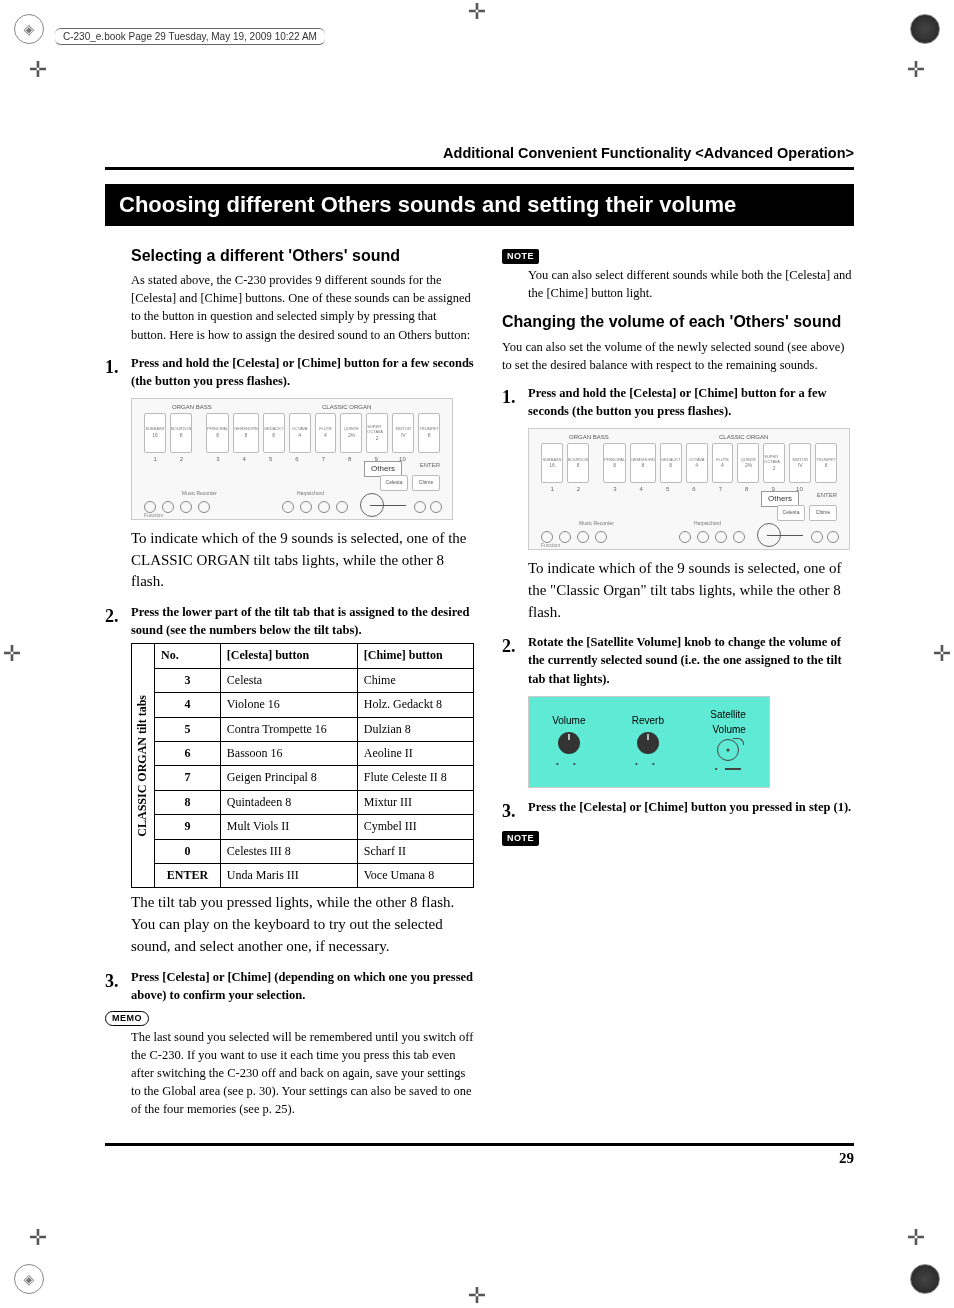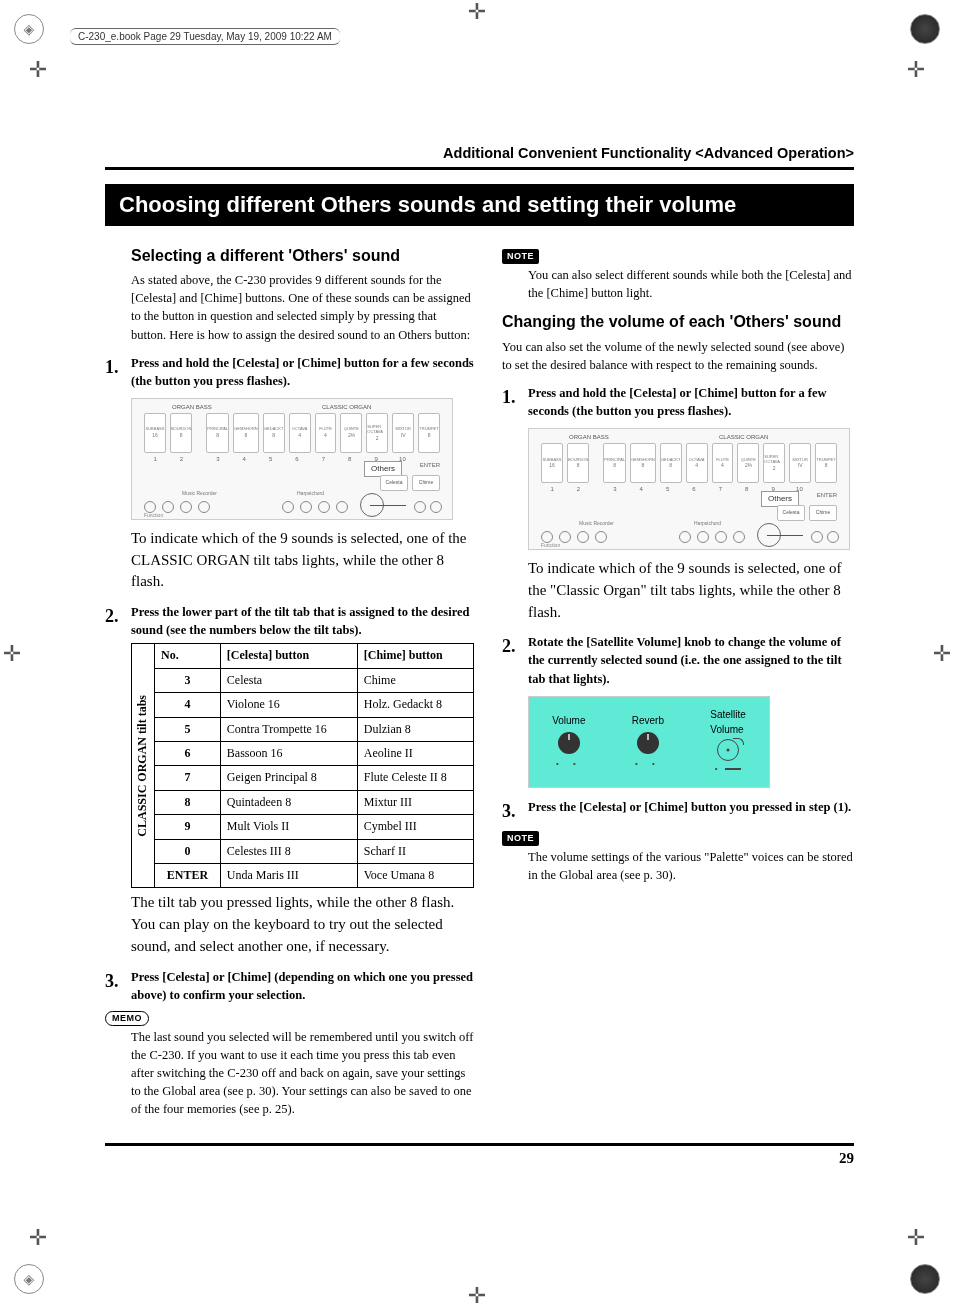--- a/index.html
+++ b/index.html
@@ -45,21 +45,21 @@
   .cross-left { left: 0; top: 50%; transform: translateY(-50%);}
   .cross-right { right: 0; top: 50%; transform: translateY(-50%);}
   .cross-tl2 { top: 58px; left: 26px;}
   .cross-tr2 { top: 58px; right: 26px;}
   .cross-bl2 { bottom: 58px; left: 26px;}
   .cross-br2 { bottom: 58px; right: 26px;}
 
   .topline {
     position: absolute;
     top: 28px;
-    left: 70px;
+    left: 55px;
     font-size: 10px;
     font-family: Arial, sans-serif;
     color: #333;
     border-bottom: 0.5px solid #666;
     border-top: 0.5px solid #666;
     padding: 2px 8px;
     border-radius: 6px;
   }
   .content {
     margin: 120px 50px 0 55px;
@@ -566,35 +566,34 @@
             <div class="knoblabel">Volume</div>
             <div class="knob"></div>
             <div class="knobdots">• •</div>
           </div>
           <div class="knobgroup">
             <div class="knoblabel">Reverb</div>
             <div class="knob"></div>
             <div class="knobdots">• •</div>
           </div>
           <div class="satgroup">
-            <div class="knoblabel" style="white-space:pre-line;text-align:left;">Satellite
+            <div class="knoblabel" style="white-space:pre-line;text-align:right;">Satellite
 Volume</div>
             <div class="satknob"></div>
             <div class="satdots">•<div class="bar"></div></div>
           </div>
         </div>
 
         <div class="step">
           <div class="step-num">3.</div>
           <div class="step-text">Press the [Celesta] or [Chime] button you pressed in step (1).</div>
         </div>
 
         <div class="note-block">
           <span class="note-badge">NOTE</span>
-          <div class="note-text">The volume settings of the various "Palette" voices can be stored in the Global area (see p. 30).</div>
         </div>
       </div>
     </div>
 
     <hr class="bottom-rule">
     <div class="pagenum">29</div>
   </div>
 </div>
 
 </body></html>

